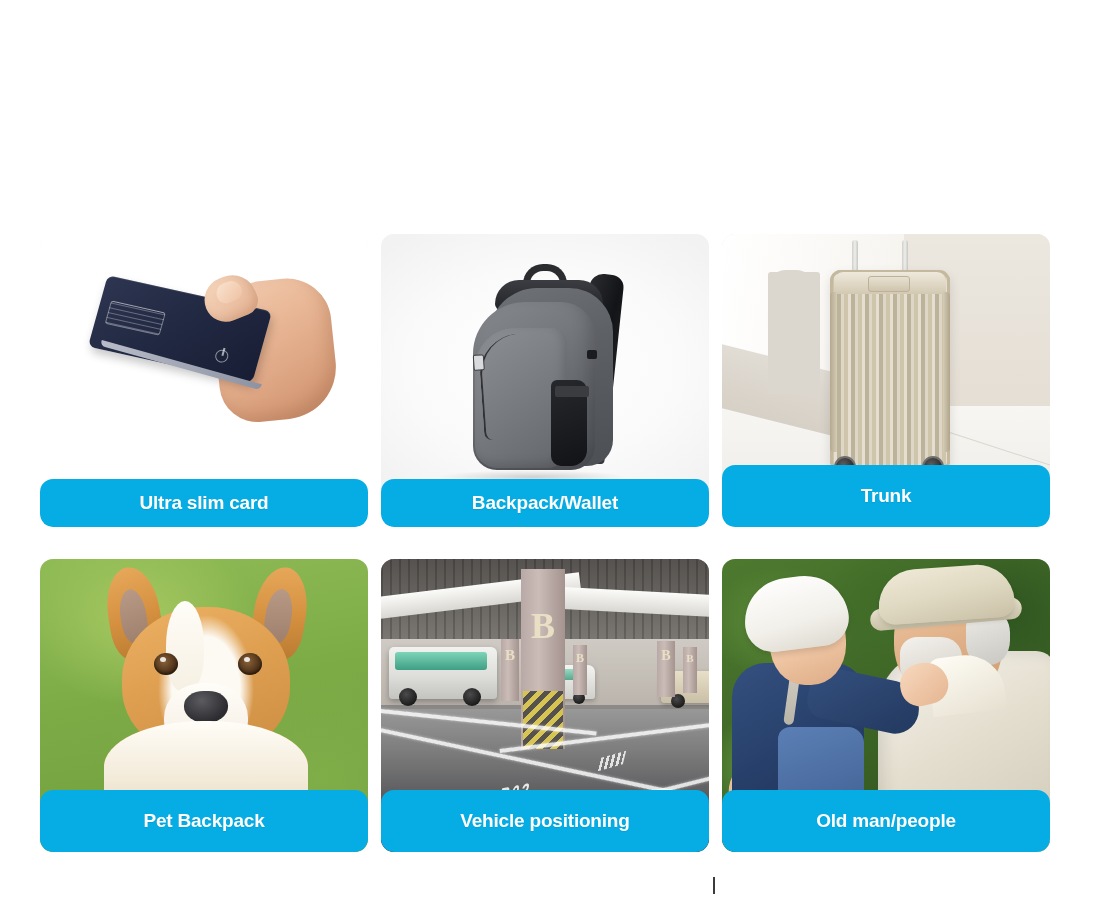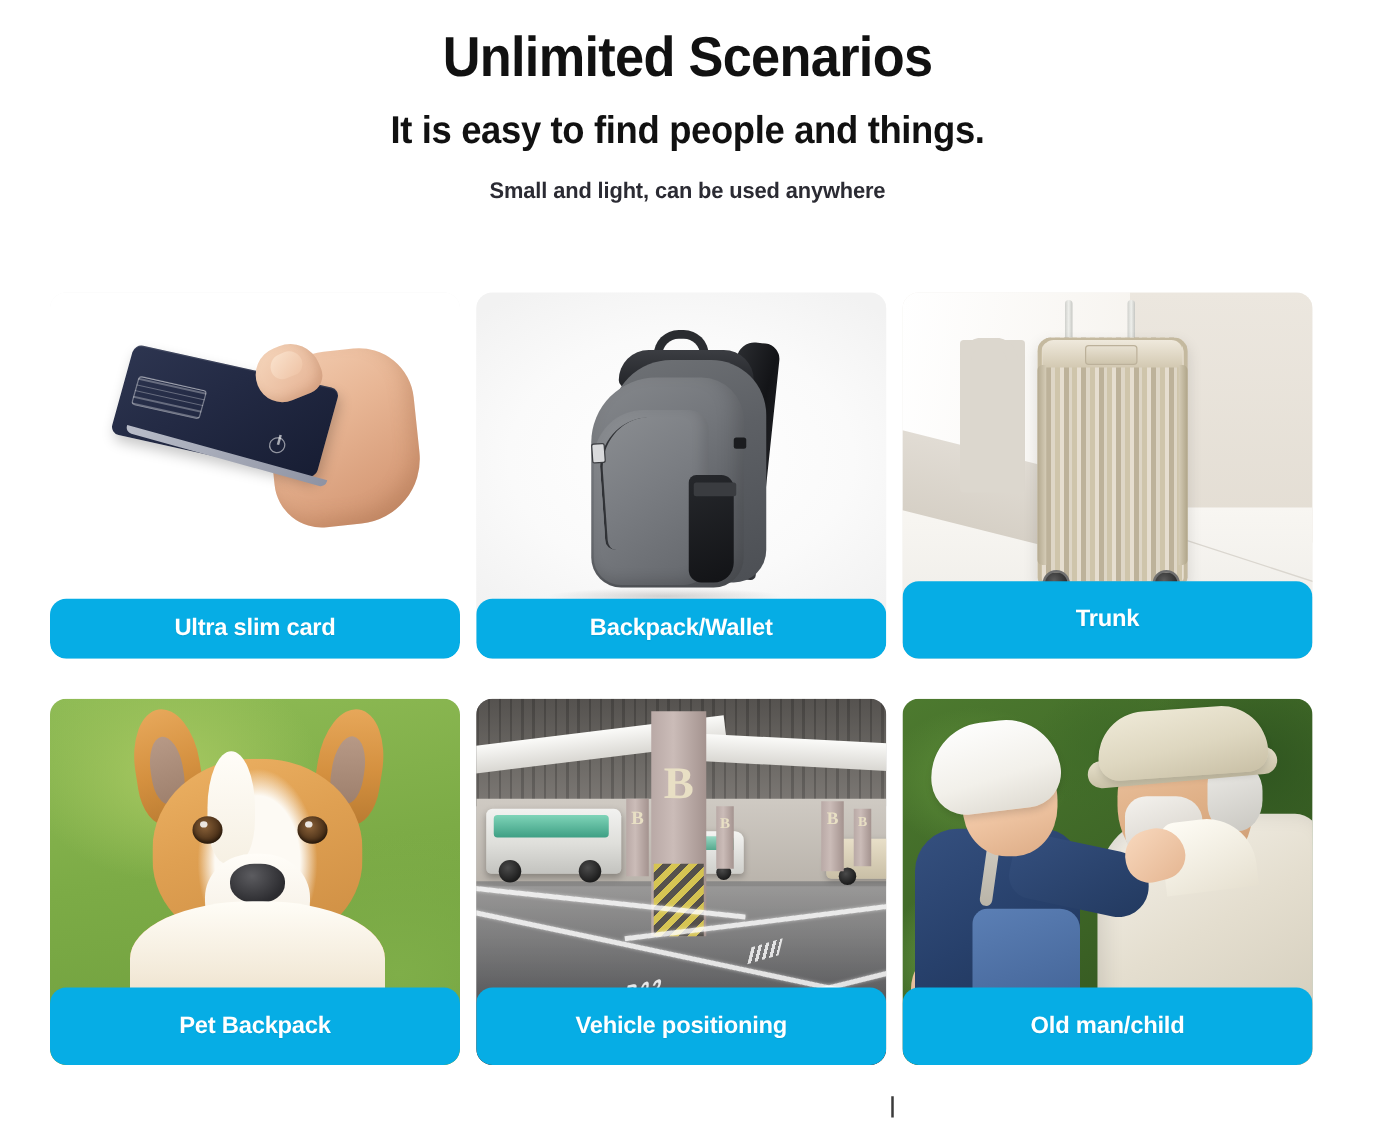--- a/index.html
+++ b/index.html
@@ -585,25 +585,20 @@
   .bottom-mark {
     position:absolute; left:713px; top:877px; width:2px; height:17px;
     background:#3b3b3b;
   }
 </style>
 </head>
 <body>
 
 <div class="page">
 
-  <div class="heading-block">
-    <div class="title-main">Unlimited Scenarios</div>
-    <div class="title-sub">It is easy to find people and things.</div>
-    <div class="title-tag">Small and light, can be used anywhere</div>
-  </div>
 
   <div class="grid">
 
     <div class="card">
       <div class="card-media">
         <div class="bg-white"></div>
         <div class="hand">
           
         </div>
         <div class="slimcard">
@@ -753,20 +748,20 @@
         <div class="child-body"></div>
         <div class="child-overall"></div>
         <div class="child-strap"></div>
         <div class="child-arm"></div>
         <div class="child-hand"></div>
         <div class="child-head"></div>
         <div class="child-hair"></div>
         <div class="child-eye"></div>
         <div class="child-hat"></div>
       </div>
-      <div class="card-banner tall">Old man/child</div>
+      <div class="card-banner tall">Old man/people</div>
     </div>
 
   </div>
 
   <div class="bottom-mark"></div>
 
 </div>
 
 </body></html>

